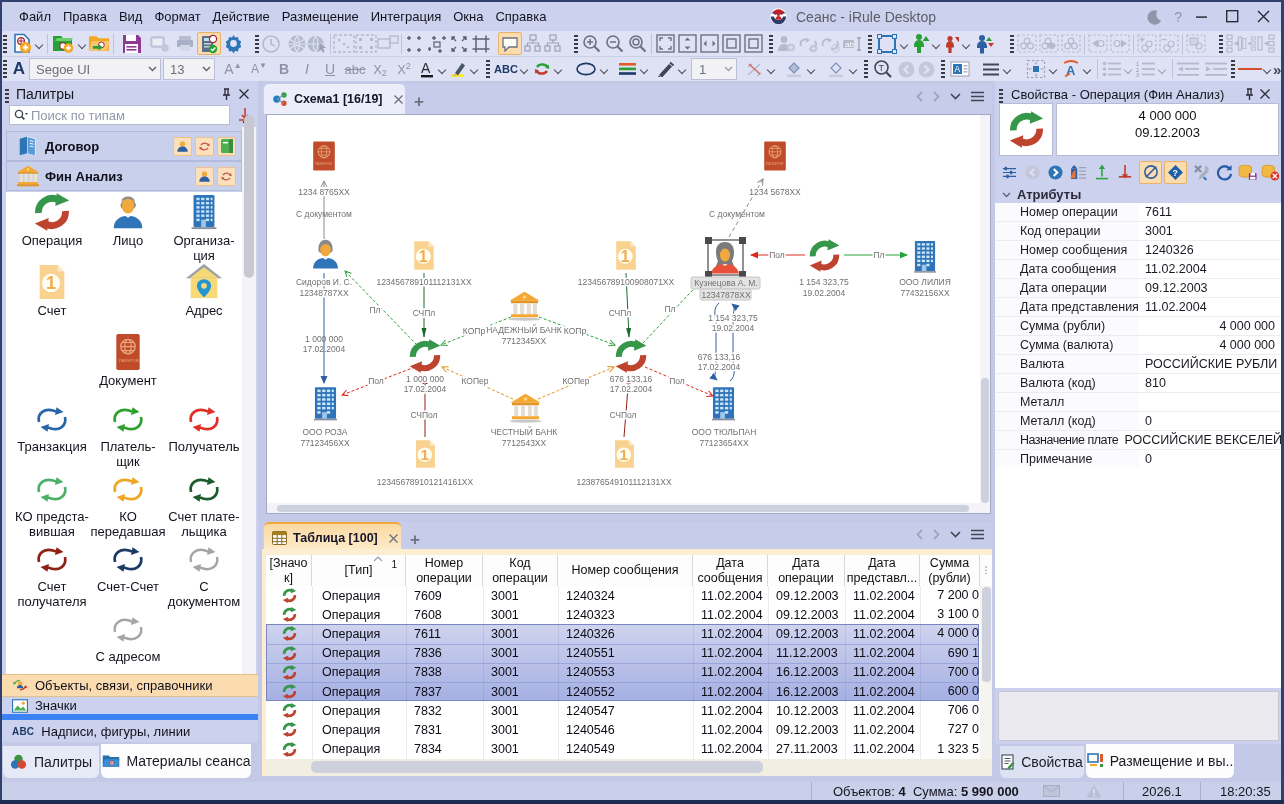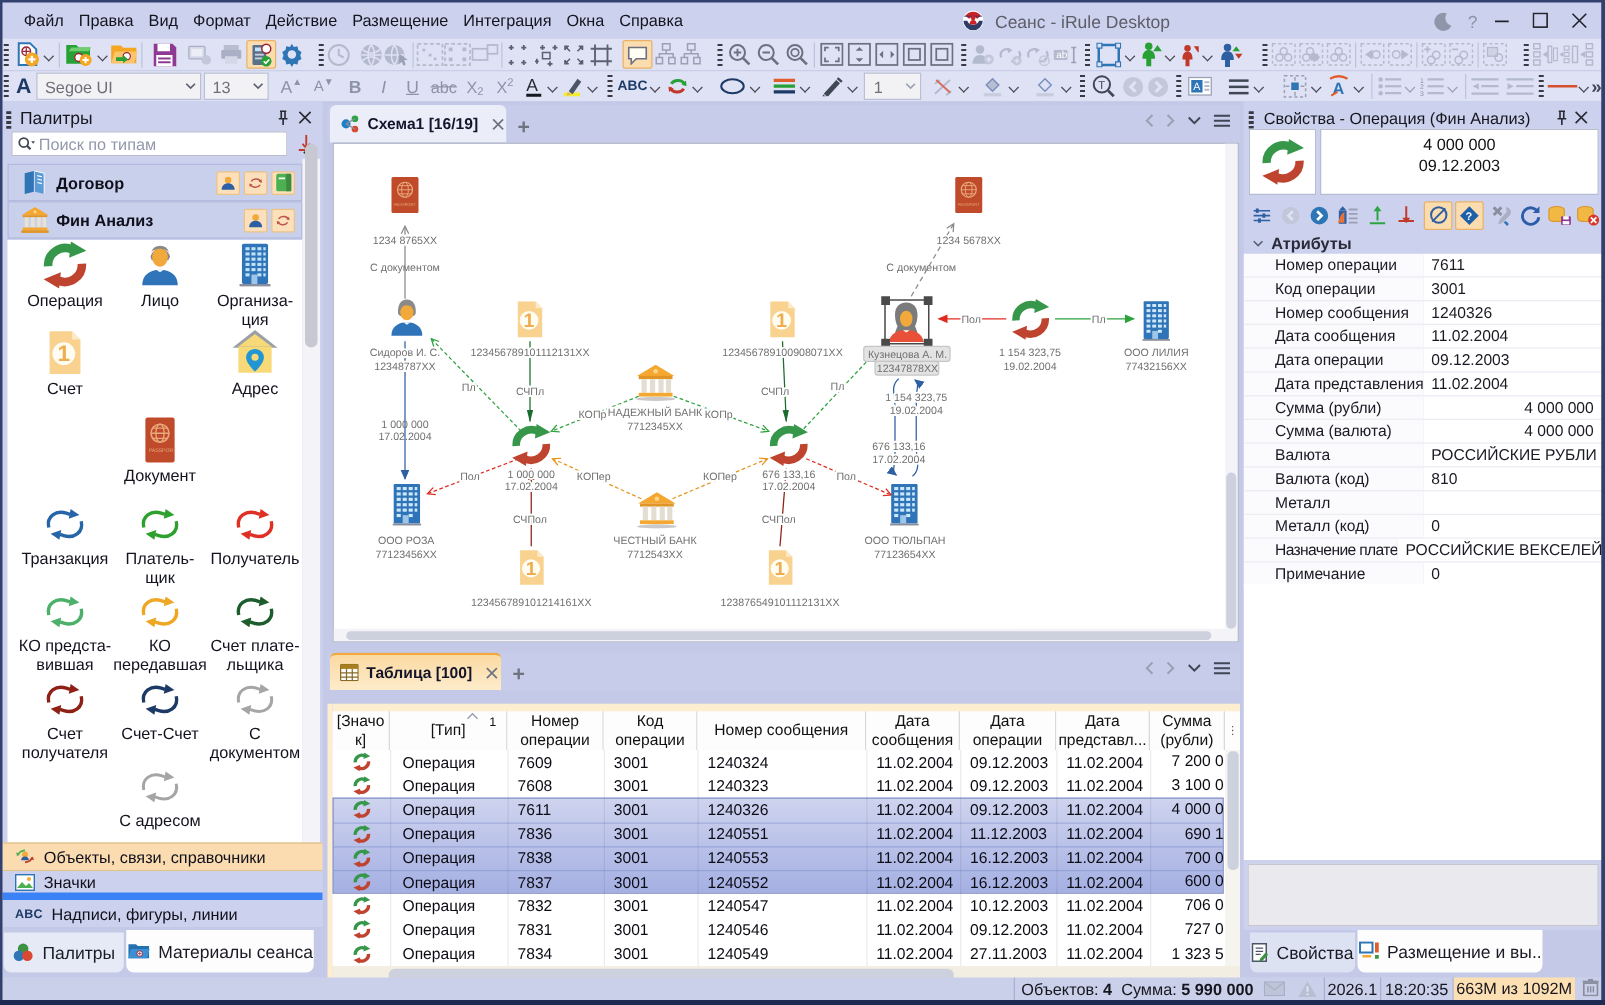--- a/index.html
+++ b/index.html
@@ -59,21 +59,21 @@
 #grid{left:4px;top:111px;width:236px;height:482px;background:#fff;}
 .cell{position:absolute;width:76px;display:flex;flex-direction:column;align-items:center;font-size:13px;line-height:15px;text-align:center;color:#13131f;}
 .brow{position:absolute;left:0;width:256px;height:23px;display:flex;align-items:center;gap:7px;padding-left:10px;font-size:13px;color:#10101c;}
 
 #cc{left:262px;top:81px;width:730px;height:701px;}
 .tabbar{position:absolute;left:0;width:730px;height:30px;background:#c6cce9;}
 .tabact{position:absolute;height:30px;border-radius:5px 5px 0 0;display:flex;align-items:center;font-weight:bold;color:#14142a;font-size:12.5px;white-space:nowrap;}
 .tabnav{position:absolute;right:8px;top:7px;display:flex;gap:10px;align-items:center;color:#3f4654;}
 #canvas{position:absolute;left:4px;top:33px;width:725px;height:400px;background:#fff;border:1px solid #a3a9c4;}
 #dg text{font-size:8.5px;fill:#707070;font-family:"Liberation Sans",sans-serif;text-anchor:middle;}
-#tblwrap{position:absolute;left:4px;top:482px;width:726px;height:227px;background:#fdeed2;}
+#tblwrap{position:absolute;left:4px;top:468px;width:726px;height:227px;background:#fdeed2;}
 .th{position:absolute;background:#fdfdfd;border-right:1px solid #d8d8dc;color:#111;font-size:12.5px;display:flex;align-items:center;justify-content:center;text-align:center;line-height:15px;}
 .trow{position:absolute;left:0;width:714px;height:19.2px;display:flex;align-items:center;font-size:12.5px;color:#0c0c14;}
 .trow>div{box-sizing:border-box;flex:0 0 auto;}
 .c0{width:46px;display:flex;justify-content:center;}
 .c1{width:94px;padding-left:10px;}
 .c2{width:77px;padding-left:8px;}
 .c3{width:75px;padding-left:8px;}
 .c4{width:135px;padding-left:8px;}
 .c5{width:75px;padding-left:8px;}
 .c6{width:77px;padding-left:8px;}
@@ -82,21 +82,21 @@
 .vline{position:absolute;top:0;width:1px;height:173px;background:rgba(60,60,90,0.10);}
 
 #rp{left:995px;top:81px;width:287px;height:701px;background:#ccd2ed;font-size:13px;}
 .attr{position:absolute;left:0;width:287px;height:19px;display:flex;align-items:center;}
 .attr .k{width:144px;padding-left:25px;height:19px;display:flex;align-items:center;background:#fbfbfd;border-bottom:1px solid #ececf2;white-space:nowrap;overflow:hidden;font-size:12.5px;}
 .attr .v{flex:1;padding-left:6px;height:19px;display:flex;align-items:center;background:#fff;border-bottom:1px solid #ececf2;white-space:nowrap;font-size:12.5px;}
 .rtb{display:flex;align-items:center;padding-left:3px;}
 .rtb .tbtn{width:23px !important;}
 .rtb svg{transform:scale(0.88);}
 
-#status{left:2px;top:782px;width:1280px;height:18px;background:#cad0ea;display:flex;align-items:center;font-size:13px;color:#16161e;}
+#status{left:2px;top:782px;width:1280px;height:18px;background:#cad0ea;display:flex;align-items:center;font-size:13px;color:#16161e;gap:16px;}
 #status>div{flex-shrink:0;}
 .ssep{width:1px;height:18px;background:#a9b0cf;}
 </style></head>
 <body>
 <div class="abs" id="menubar">
  <div style="width:11px"></div>
  <div class="mi">Файл</div>
     <div class="mi">Правка</div>
     <div class="mi">Вид</div>
     <div class="mi">Формат</div>

